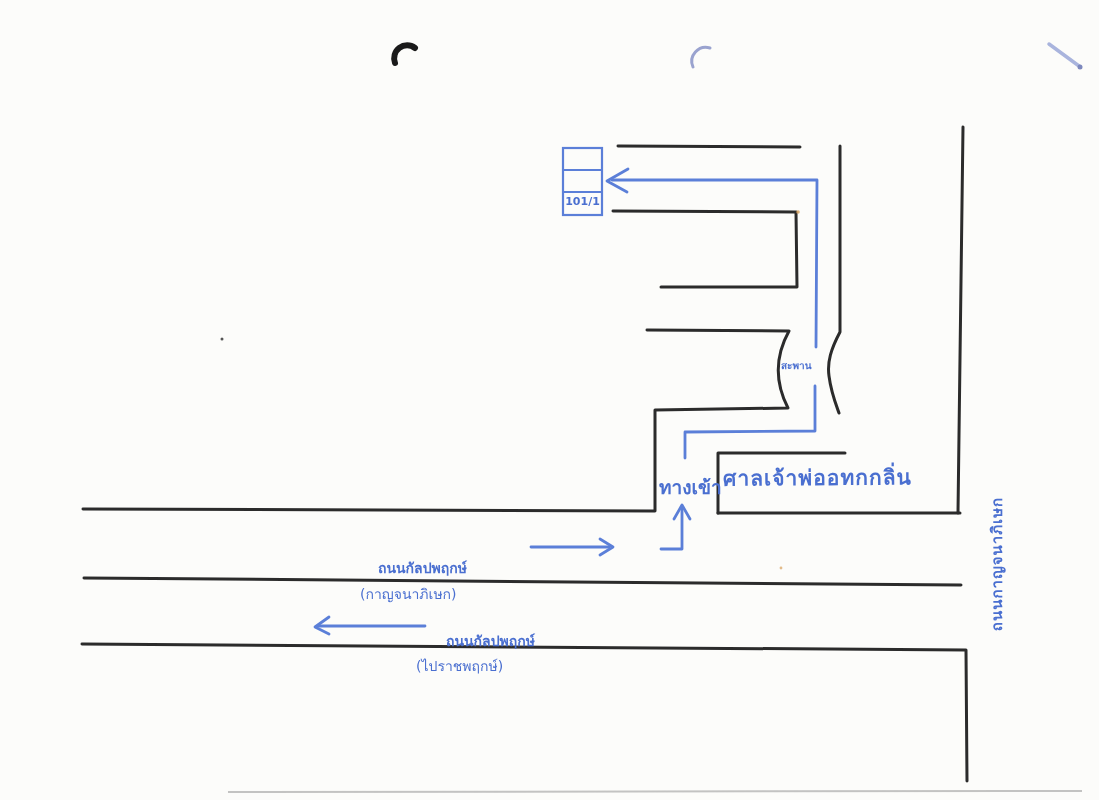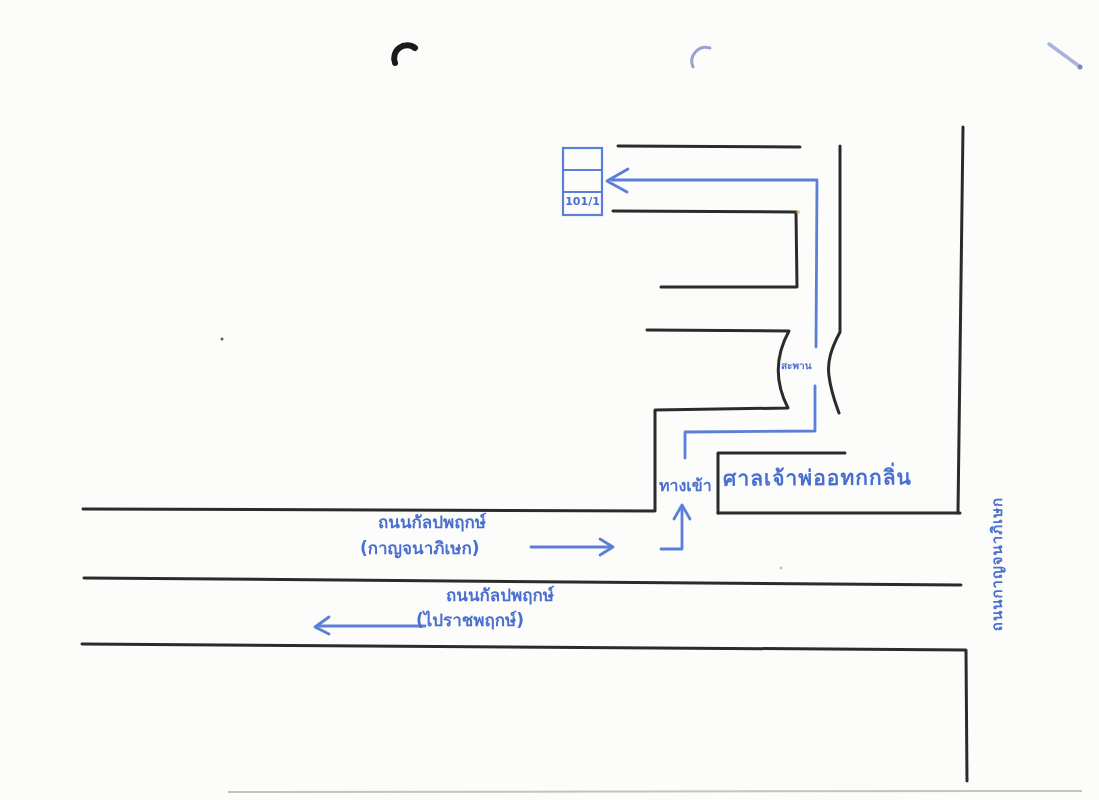--- a/index.html
+++ b/index.html
@@ -22,24 +22,24 @@
     padding-left:22px;
   }
   svg.drawing{position:absolute;left:0;top:0;}
   .lbl{
     position:absolute;
     color:var(--ink-blue);
     font-weight:600;
     white-space:nowrap;
     line-height:1.1;
   }
-  .lbl.paren{font-weight:700;}
-  .road-lbl{font-size:17px;}
+  .lbl.paren{font-weight:400;}
+  .road-lbl{font-size:14px;margin-top:48px;}
   .shrine-lbl{font-size:21px;letter-spacing:1px;transform:rotate(-0.4deg);}
-  .entrance-lbl{font-size:16px;}
+  .entrance-lbl{font-size:19px;}
   .bridge-lbl{font-size:10px;}
   .house-lbl{
     font-size:11px;width:37px;text-align:center;font-weight:600;
   }
   .vroad-lbl{
     left:924px;top:554px;width:150px;height:20px;
     text-align:center;font-size:15px;letter-spacing:1px;
     transform:rotate(-90deg);
     transform-origin:center center;
   }

